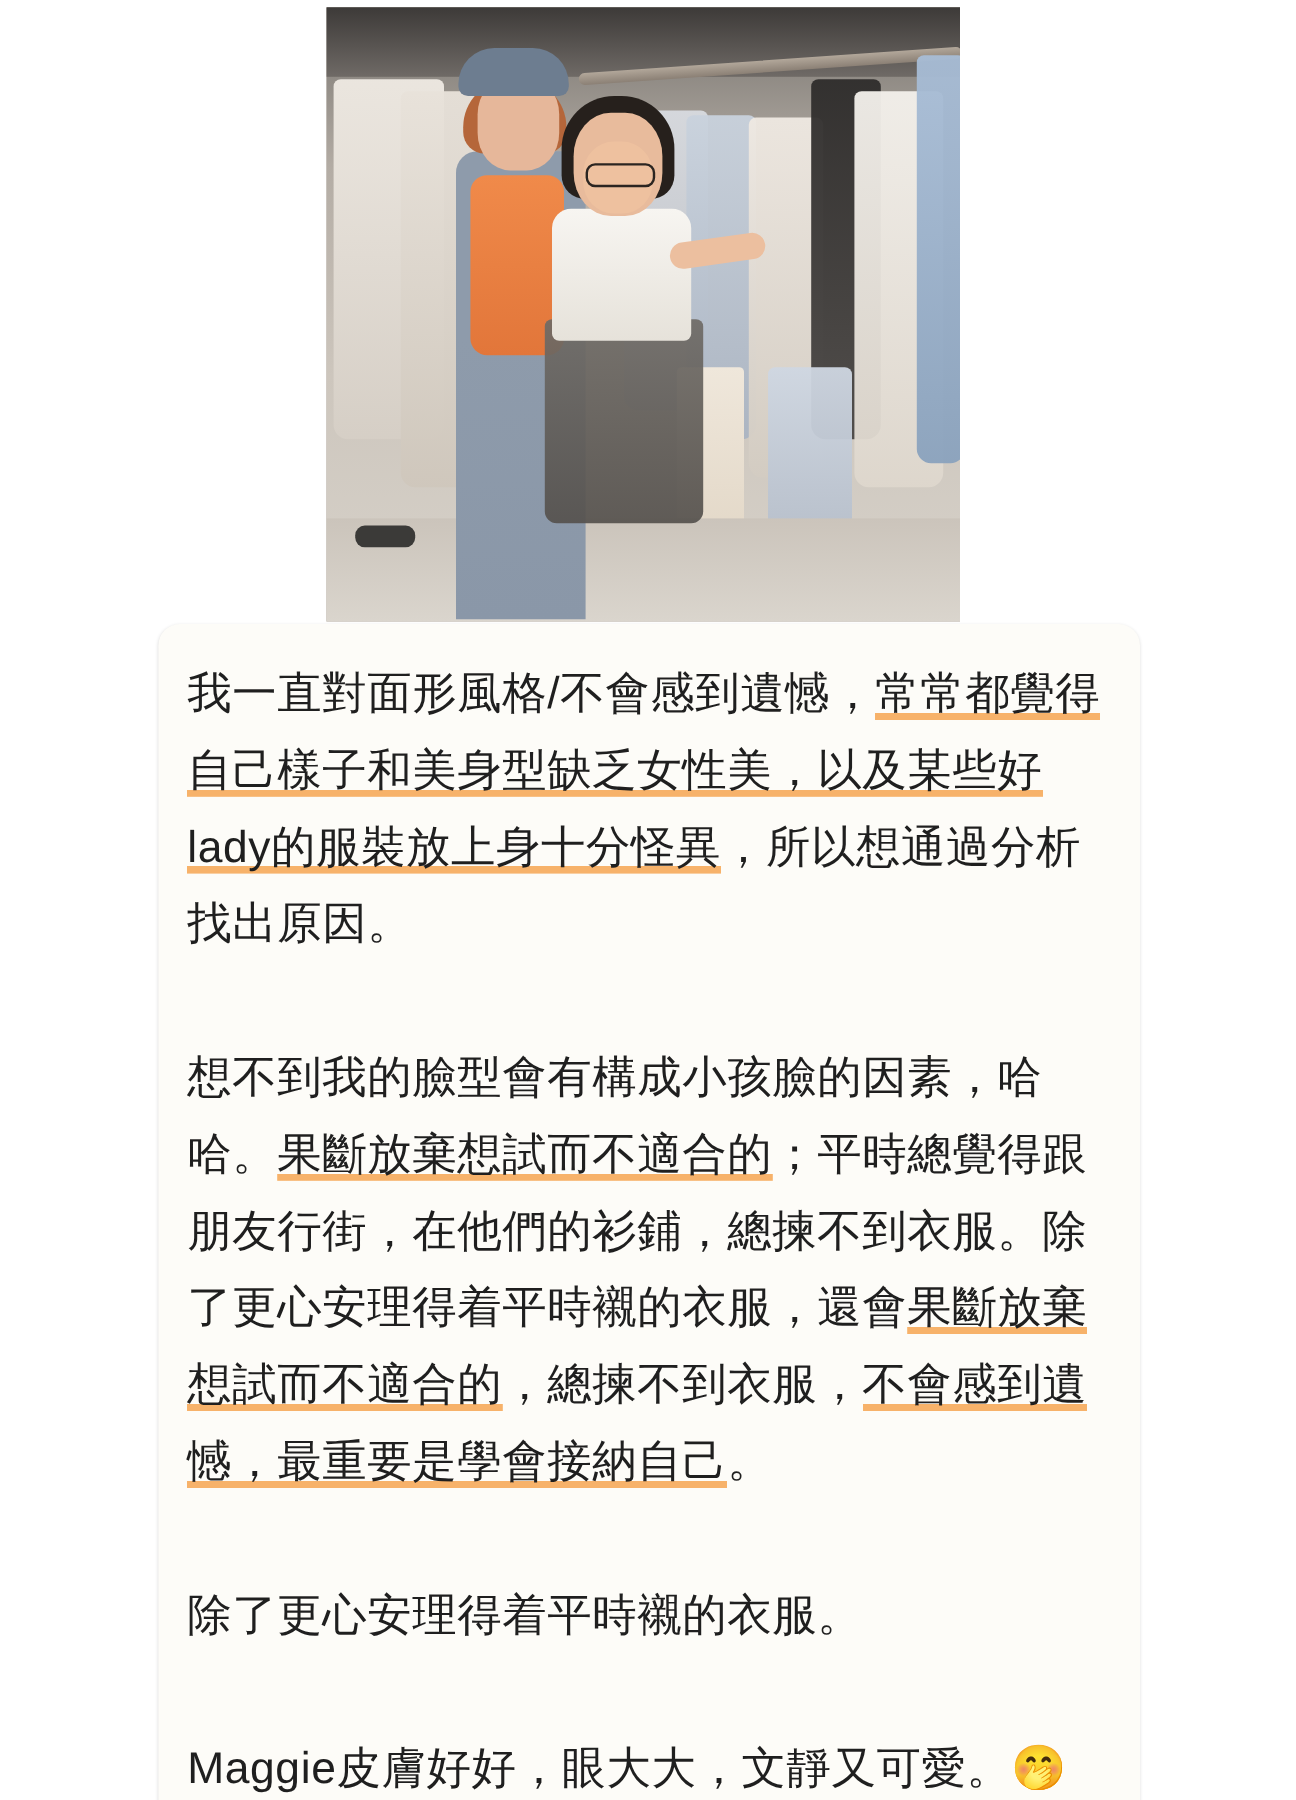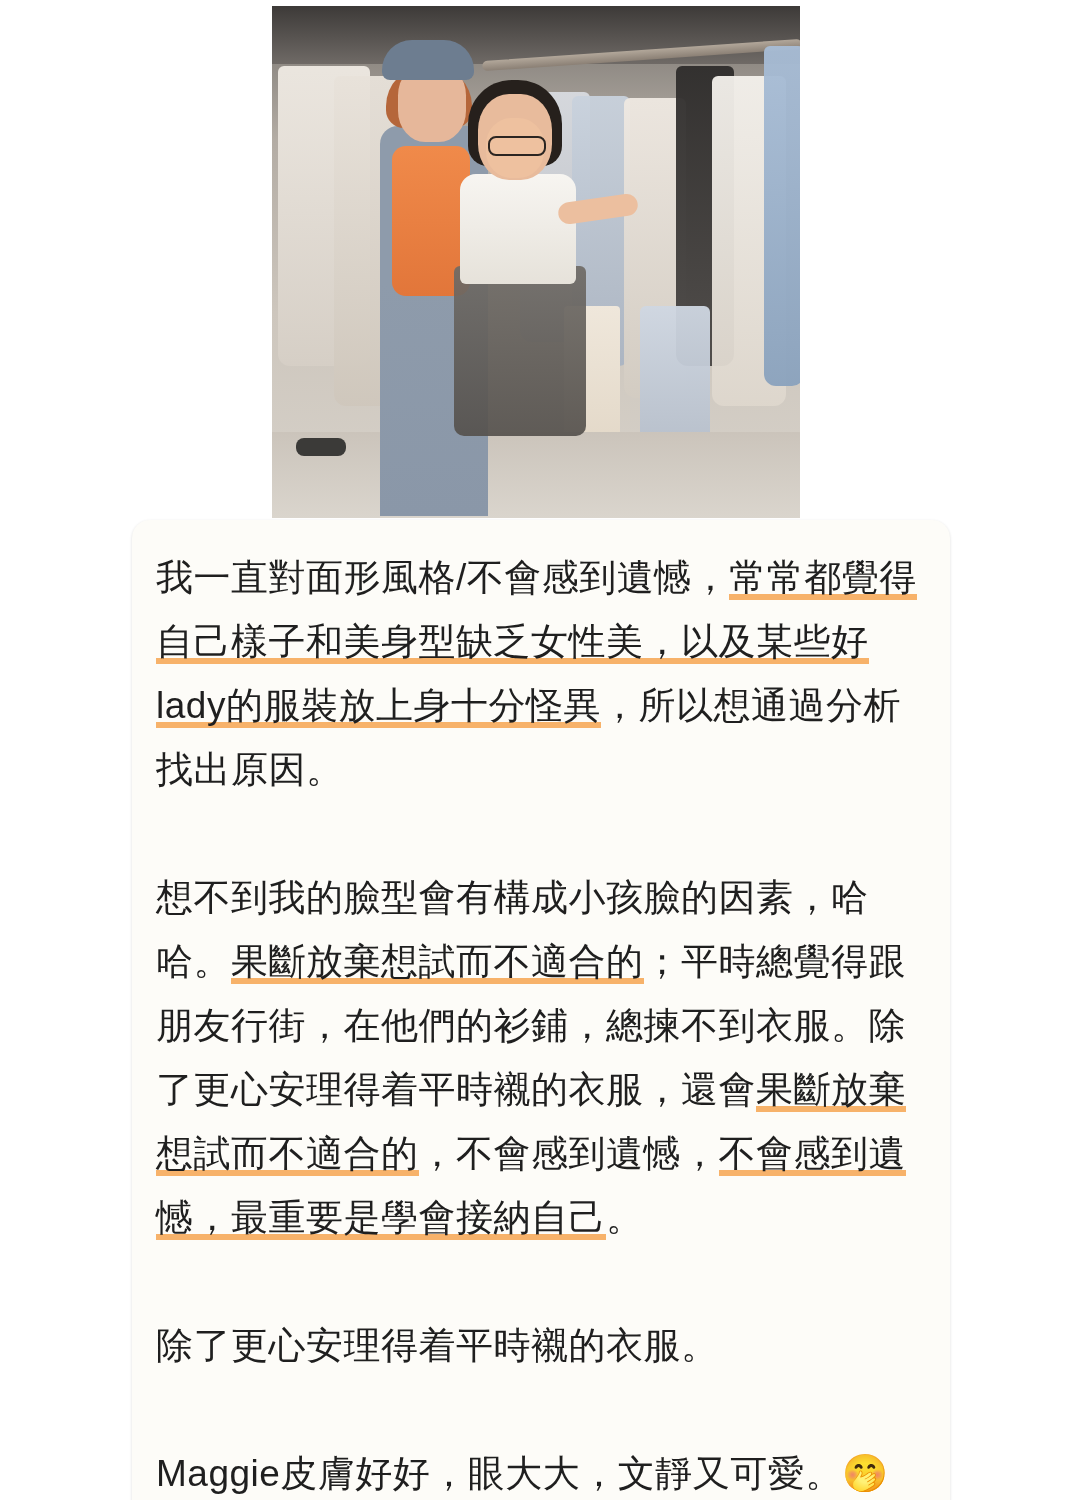--- a/index.html
+++ b/index.html
@@ -194,21 +194,21 @@
       <div class="person-b-head"></div>
       <div class="person-b-face"></div>
       <div class="person-b-glass"></div>
       <div class="person-b-arm"></div>
     </div>
   </div>
 
   <div class="bubble">
     <div class="msg" id="message-body"><span><span>我一直對面形風格/不會感到遺憾，</span><span class="hl">常常都覺得自己樣子和美身型缺乏女性美，以及某些好lady的服裝放上身十分怪異</span><span>，所以想通過分析找出原因。</span></span>
 
-<span><span>想不到我的臉型會有構成小孩臉的因素，哈哈。</span><span class="hl">果斷放棄想試而不適合的</span><span>；平時總覺得跟朋友行街，在他們的衫鋪，總揀不到衣服。除了更心安理得着平時襯的衣服，還會</span><span class="hl">果斷放棄想試而不適合的</span><span>，不會感到遺憾，</span><span class="hl">不會感到遺憾，最重要是學會接納自己</span><span>。</span></span>
+<span><span>想不到我的臉型會有構成小孩臉的因素，哈哈。</span><span class="hl">果斷放棄想試而不適合的</span><span>；平時總覺得跟朋友行街，在他們的衫鋪，總揀不到衣服。除了更心安理得着平時襯的衣服，還會</span><span class="hl">果斷放棄想試而不適合的</span><span>，總揀不到衣服，</span><span class="hl">不會感到遺憾，最重要是學會接納自己</span><span>。</span></span>
 
 <span><span>除了更心安理得着平時襯的衣服。</span></span>
 
 <span><span>Maggie皮膚好好，眼大大，文靜又可愛。🤭🤭🤭謝謝Maggie耐心聆聽和解答，而且</span></span></div>
 
   </div>
 
 </div>
 
 </body></html>

